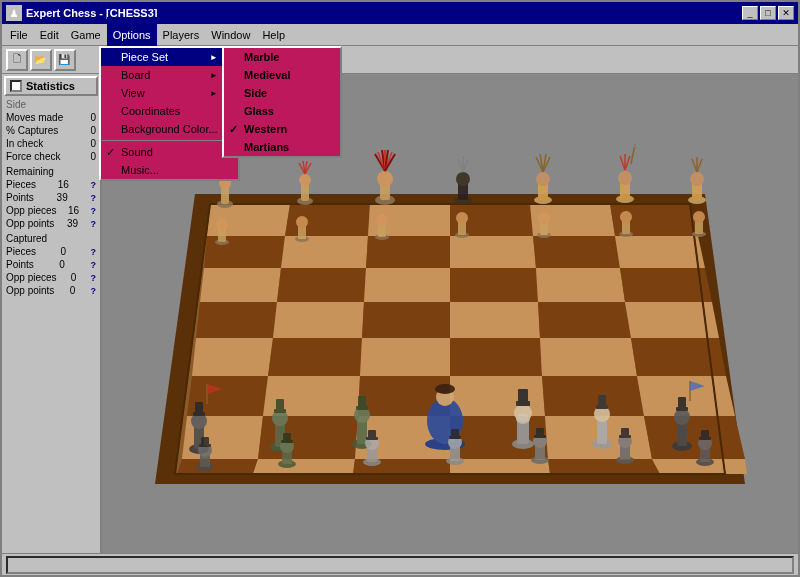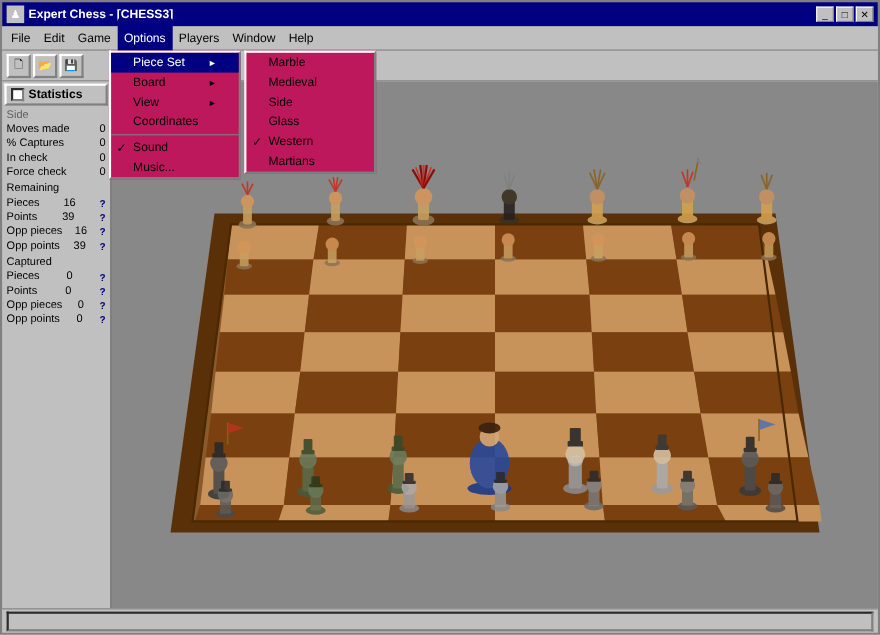--- a/index.html
+++ b/index.html
@@ -246,20 +246,21 @@
     }
 
     .dropdown-menu.options-menu {
       top: 22px;
       left: 97px;
     }
 
     .dropdown-menu.piece-set-menu {
       top: 22px;
       left: 220px;
+      font-weight: bold;
     }
 
     .menu-entry {
       padding: 3px 20px 3px 20px;
       cursor: pointer;
       display: flex;
       align-items: center;
       justify-content: space-between;
       white-space: nowrap;
       font-size: 11px;
@@ -311,20 +312,21 @@
     <div class="menu-item">Window</div>
     <div class="menu-item">Help</div>
 
     <div class="dropdown-overlay">
 
       <div class="dropdown-menu options-menu">
         <div class="menu-entry has-submenu highlighted">Piece Set</div>
         <div class="menu-entry has-submenu">Board</div>
         <div class="menu-entry has-submenu">View</div>
         <div class="menu-entry">Coordinates</div>
+        <div class="menu-entry">Background Color...</div>
         <div class="menu-separator"></div>
         <div class="menu-entry checked">Sound</div>
         <div class="menu-entry">Music...</div>
       </div>
 
       <div class="dropdown-menu piece-set-menu">
         <div class="menu-entry">Marble</div>
         <div class="menu-entry">Medieval</div>
         <div class="menu-entry">Side</div>
         <div class="menu-entry">Glass</div>

